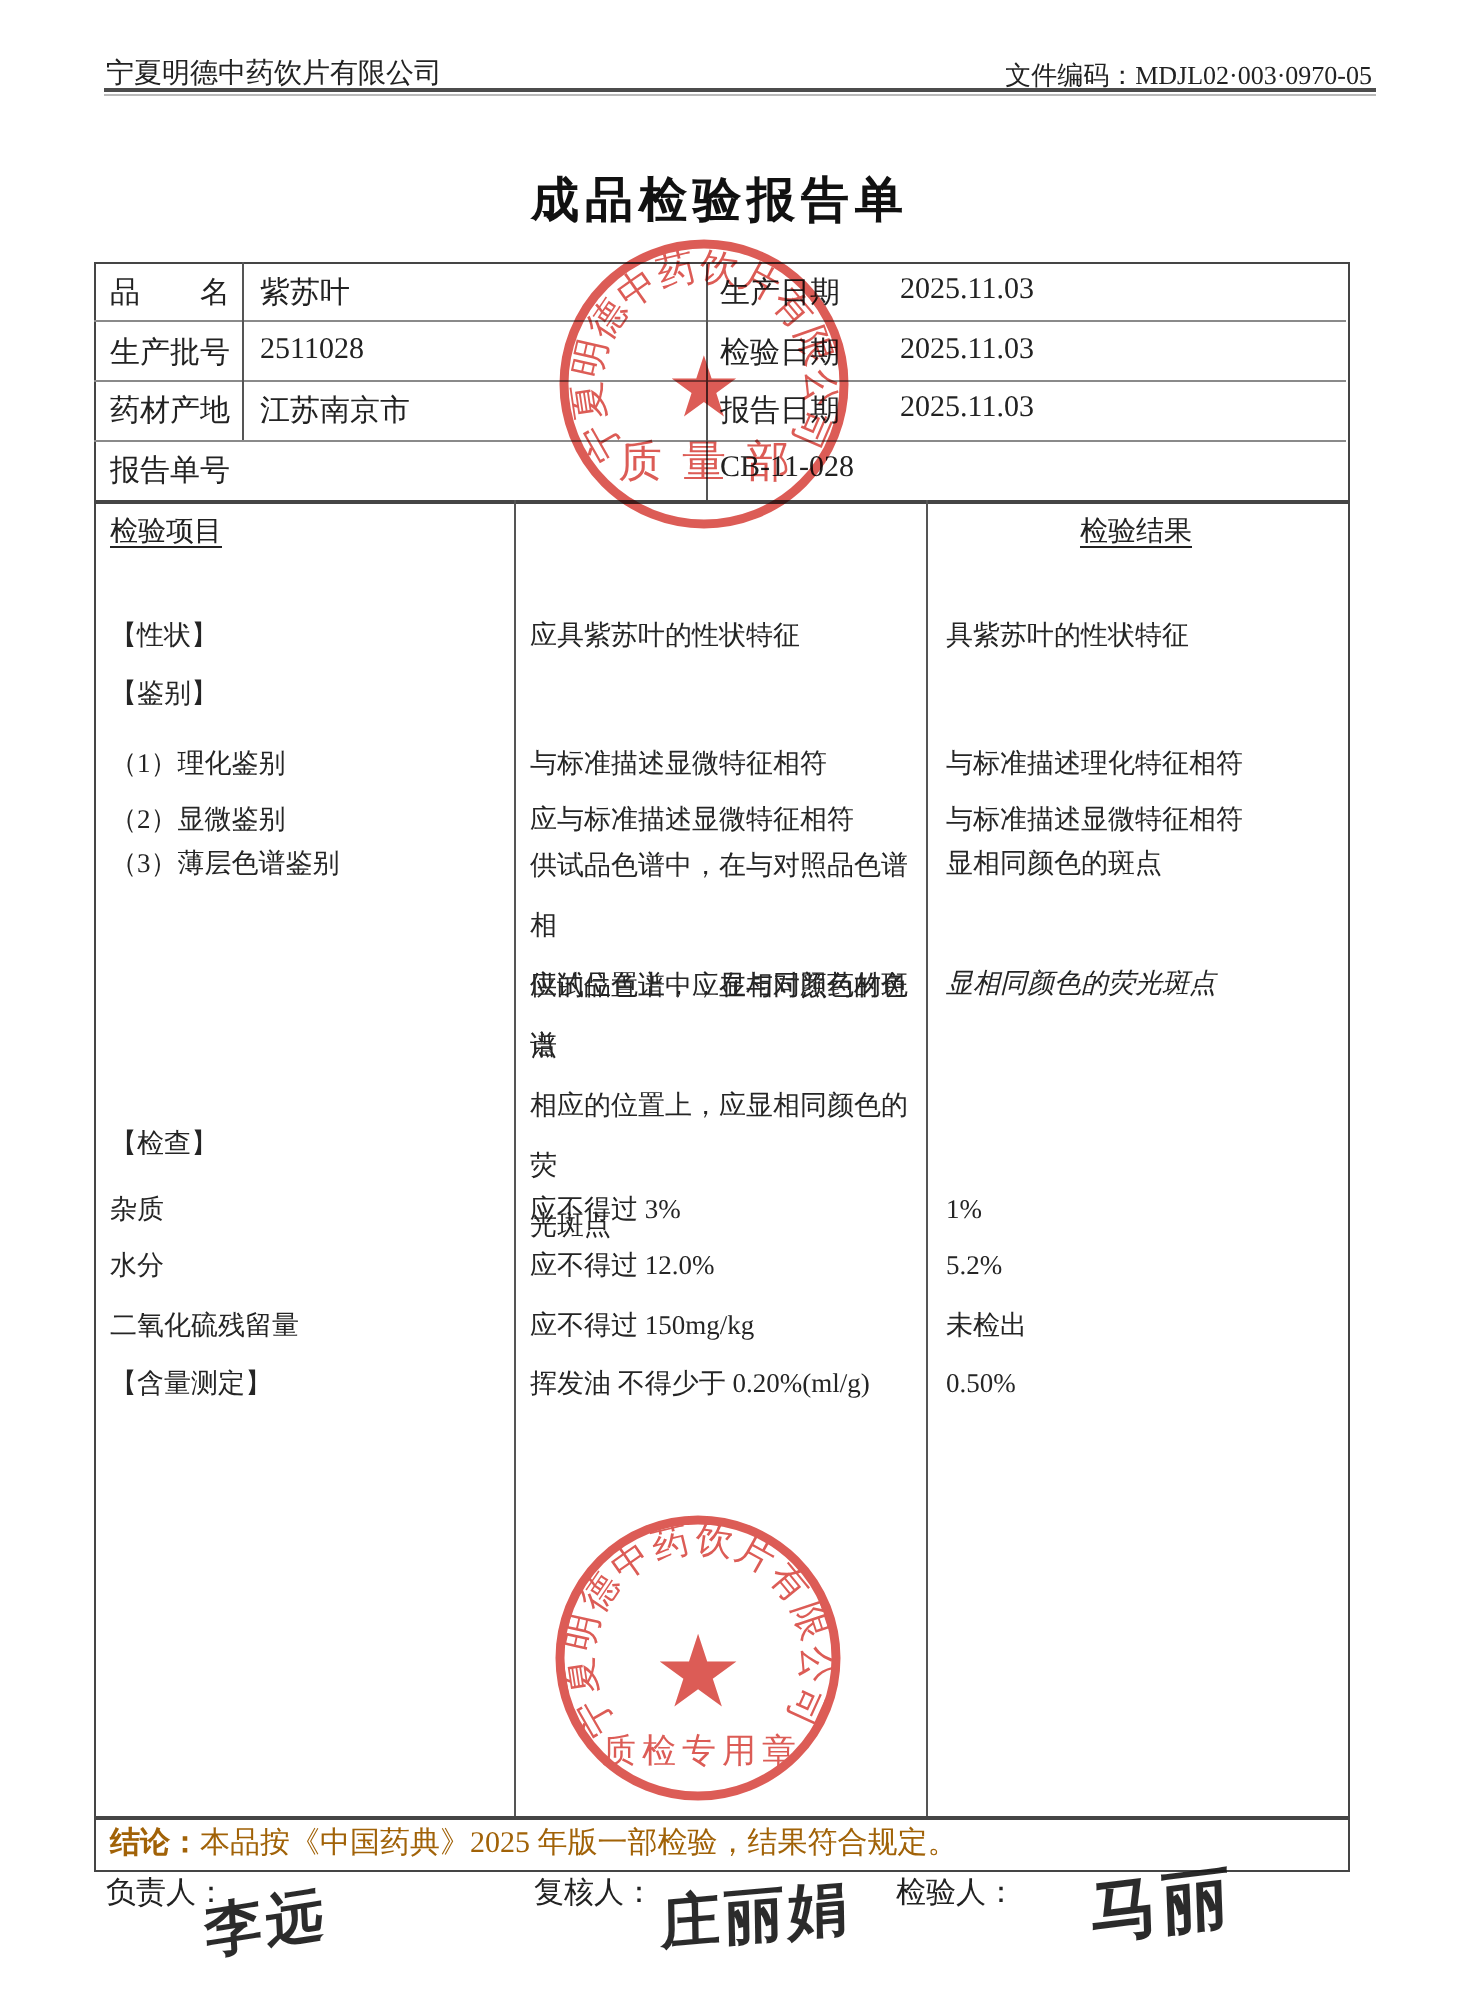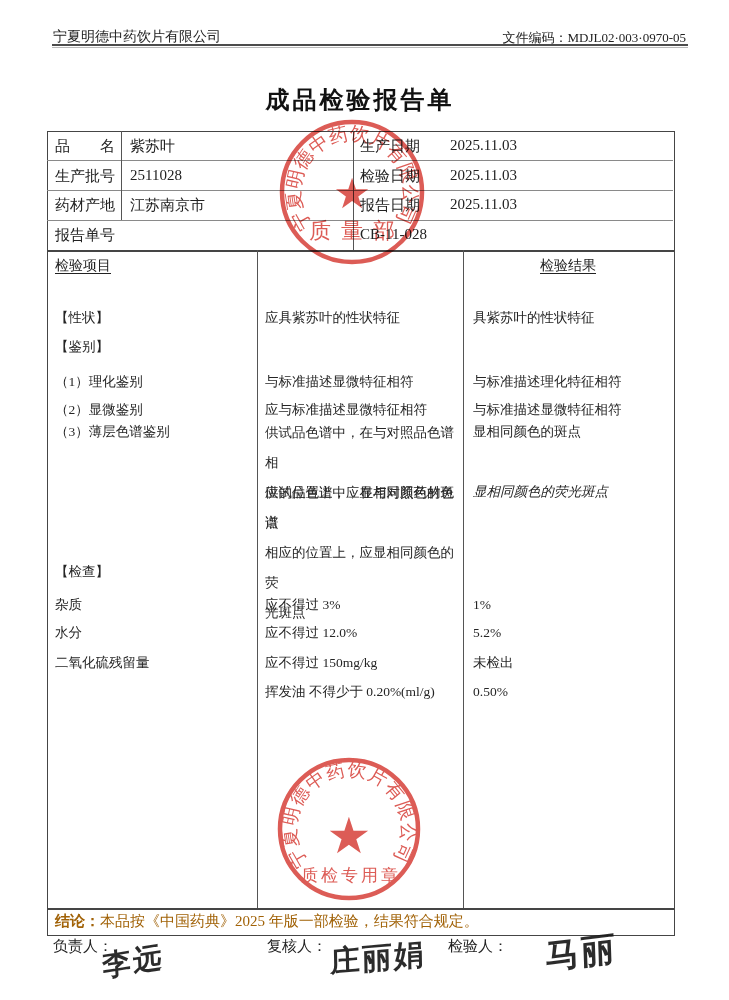--- a/index.html
+++ b/index.html
@@ -104,20 +104,21 @@
   <div class="cell c3" style="top:595px;">1%</div>
 
   <div class="cell c1" style="top:623px;">水分</div>
   <div class="cell c2" style="top:623px;">应不得过 12.0%</div>
   <div class="cell c3" style="top:623px;">5.2%</div>
 
   <div class="cell c1" style="top:653px;">二氧化硫残留量</div>
   <div class="cell c2" style="top:653px;">应不得过 150mg/kg</div>
   <div class="cell c3" style="top:653px;">未检出</div>
 
+  <div class="cell c1" style="top:682px;">【含量测定】</div>
   <div class="cell c2" style="top:682px;">挥发油 不得少于 0.20%(ml/g)</div>
   <div class="cell c3" style="top:682px;">0.50%</div>
 
   <div class="abs box" style="left:47px;top:908px;width:626px;height:26px;"></div>
   <div class="abs concl" style="left:55px;top:912px;">
     <span style="font-weight:bold;">结论：</span><span>本品按《中国药典》2025 年版一部检验，结果符合规定。</span>
   </div>
 
   <div class="abs lbl" style="left:53px;top:937px;">负责人：</div>
   <div class="abs lbl" style="left:267px;top:937px;">复核人：</div>

